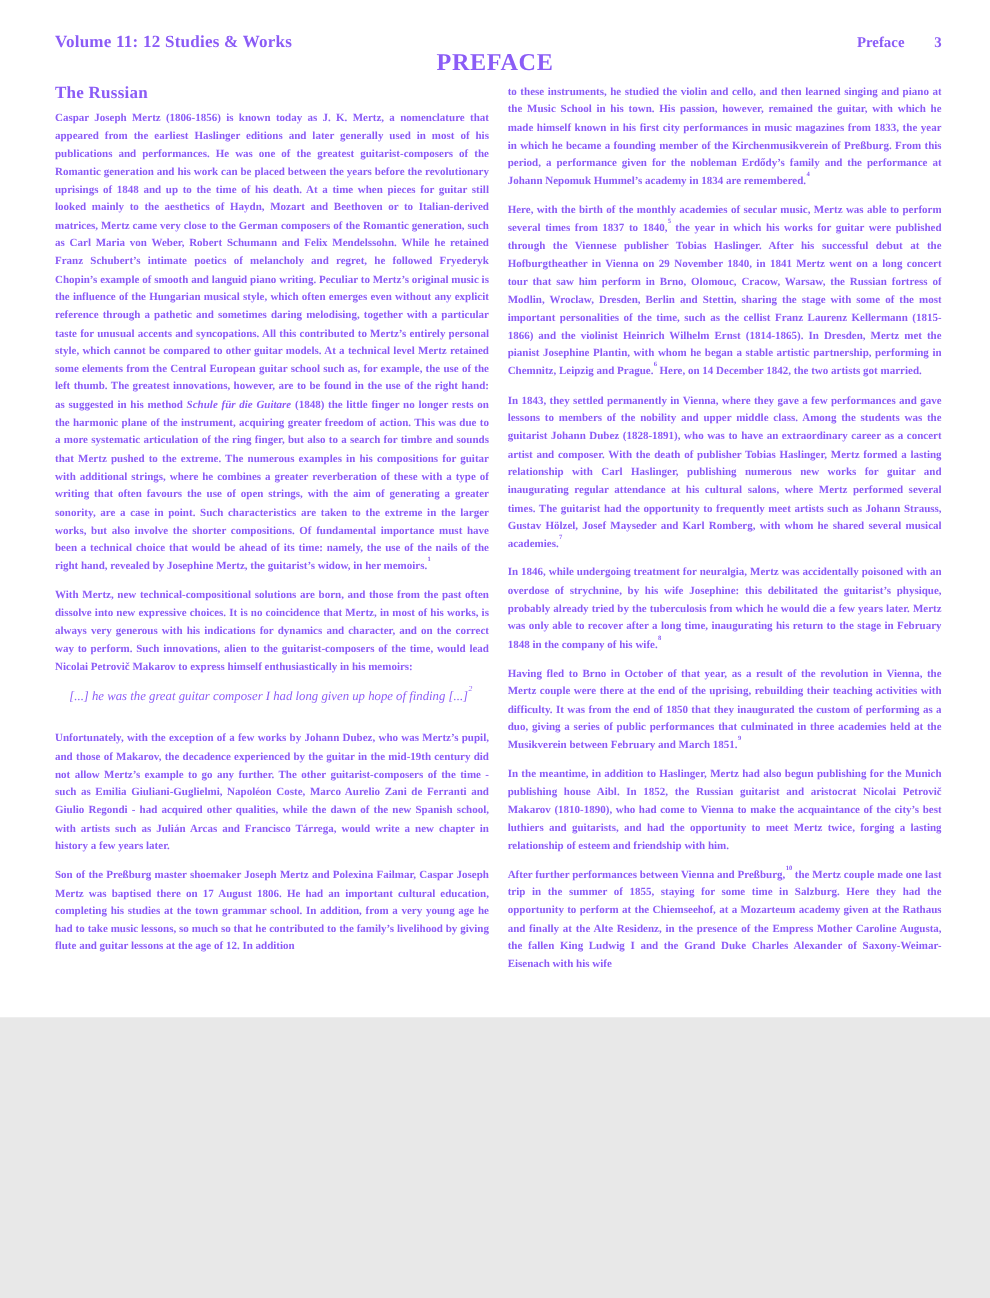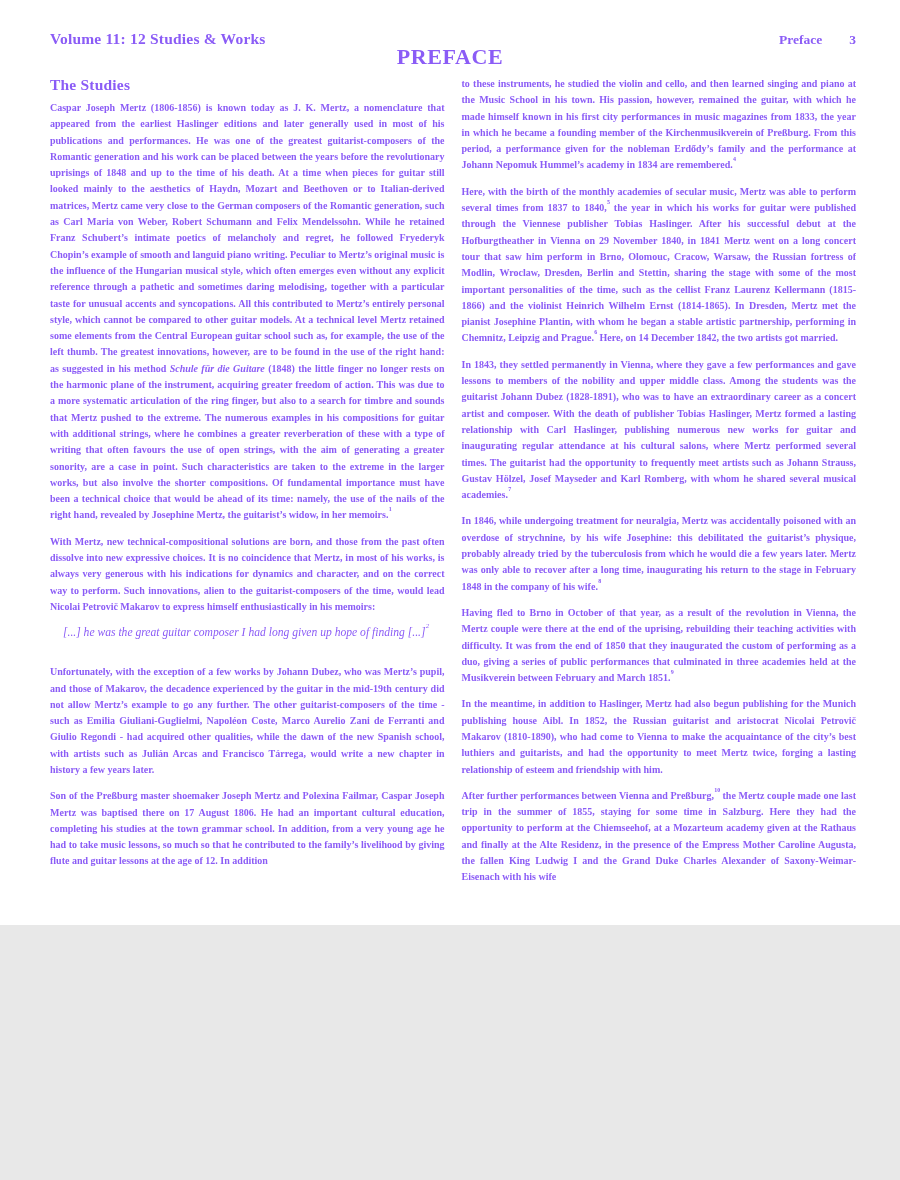--- a/index.html
+++ b/index.html
@@ -96,21 +96,21 @@
 
   <div class="running-header">
     <span class="rh-left">Volume 11: 12 Studies &amp; Works</span>
     <span class="rh-right"><span>Preface</span><span class="pagenum">3</span></span>
   </div>
 
   <h1 class="title">PREFACE</h1>
 
   <div class="cols">
     <div class="col">
-        <h2 class="heading">The Studies</h2>
+        <h2 class="heading">The Russian</h2>
         <p class="para">Caspar Joseph Mertz (1806-1856) is known today as J. K. Mertz, a nomenclature that appeared from the earliest Haslinger editions and later generally used in most of his publications and performances. He was one of the greatest guitarist-composers of the Romantic generation and his work can be placed between the years before the revolutionary uprisings of 1848 and up to the time of his death. At a time when pieces for guitar still looked mainly to the aesthetics of Haydn, Mozart and Beethoven or to Italian-derived matrices, Mertz came very close to the German composers of the Romantic generation, such as Carl Maria von Weber, Robert Schumann and Felix Mendelssohn. While he retained Franz Schubert’s intimate poetics of melancholy and regret, he followed Fryederyk Chopin’s example of smooth and languid piano writing. Peculiar to Mertz’s original music is the influence of the Hungarian musical style, which often emerges even without any explicit reference through a pathetic and sometimes daring melodising, together with a particular taste for unusual accents and syncopations. All this contributed to Mertz’s entirely personal style, which cannot be compared to other guitar models. At a technical level Mertz retained some elements from the Central European guitar school such as, for example, the use of the left thumb. The greatest innovations, however, are to be found in the use of the right hand: as suggested in his method <em class="i">Schule für die Guitare</em> (1848) the little finger no longer rests on the harmonic plane of the instrument, acquiring greater freedom of action. This was due to a more systematic articulation of the ring finger, but also to a search for timbre and sounds that Mertz pushed to the extreme. The numerous examples in his compositions for guitar with additional strings, where he combines a greater reverberation of these with a type of writing that often favours the use of open strings, with the aim of generating a greater sonority, are a case in point. Such characteristics are taken to the extreme in the larger works, but also involve the shorter compositions. Of fundamental importance must have been a technical choice that would be ahead of its time: namely, the use of the nails of the right hand, revealed by Josephine Mertz, the guitarist’s widow, in her memoirs.<sup class="sup">1</sup></p>
         <p class="para">With Mertz, new technical-compositional solutions are born, and those from the past often dissolve into new expressive choices. It is no coincidence that Mertz, in most of his works, is always very generous with his indications for dynamics and character, and on the correct way to perform. Such innovations, alien to the guitarist-composers of the time, would lead Nicolai Petrovič Makarov to express himself enthusiastically in his memoirs:</p>
         <p class="quote">[...] he was the great guitar composer I had long given up hope of finding [...]<sup class="sup">2</sup></p>
         <p class="para">Unfortunately, with the exception of a few works by Johann Dubez, who was Mertz’s pupil, and those of Makarov, the decadence experienced by the guitar in the mid-19th century did not allow Mertz’s example to go any further. The other guitarist-composers of the time - such as Emilia Giuliani-Guglielmi, Napoléon Coste, Marco Aurelio Zani de Ferranti and Giulio Regondi - had acquired other qualities, while the dawn of the new Spanish school, with artists such as Julián Arcas and Francisco Tárrega, would write a new chapter in history a few years later.</p>
         <p class="para">Son of the Preßburg master shoemaker Joseph Mertz and Polexina Failmar, Caspar Joseph Mertz was baptised there on 17 August 1806. He had an important cultural education, completing his studies at the town grammar school. In addition, from a very young age he had to take music lessons, so much so that he contributed to the family’s livelihood by giving flute and guitar lessons at the age of 12. In addition</p>
       </div>
     <div class="col">
         <p class="para">to these instruments, he studied the violin and cello, and then learned singing and piano at the Music School in his town. His passion, however, remained the guitar, with which he made himself known in his first city performances in music magazines from 1833, the year in which he became a founding member of the Kirchenmusikverein of Preßburg. From this period, a performance given for the nobleman Erdődy’s family and the performance at Johann Nepomuk Hummel’s academy in 1834 are remembered.<sup class="sup">4</sup></p>
         <p class="para">Here, with the birth of the monthly academies of secular music, Mertz was able to perform several times from 1837 to 1840,<sup class="sup">5</sup> the year in which his works for guitar were published through the Viennese publisher Tobias Haslinger. After his successful debut at the Hofburgtheather in Vienna on 29 November 1840, in 1841 Mertz went on a long concert tour that saw him perform in Brno, Olomouc, Cracow, Warsaw, the Russian fortress of Modlin, Wroclaw, Dresden, Berlin and Stettin, sharing the stage with some of the most important personalities of the time, such as the cellist Franz Laurenz Kellermann (1815-1866) and the violinist Heinrich Wilhelm Ernst (1814-1865). In Dresden, Mertz met the pianist Josephine Plantin, with whom he began a stable artistic partnership, performing in Chemnitz, Leipzig and Prague.<sup class="sup">6</sup> Here, on 14 December 1842, the two artists got married.</p>
         <p class="para">In 1843, they settled permanently in Vienna, where they gave a few performances and gave lessons to members of the nobility and upper middle class. Among the students was the guitarist Johann Dubez (1828-1891), who was to have an extraordinary career as a concert artist and composer. With the death of publisher Tobias Haslinger, Mertz formed a lasting relationship with Carl Haslinger, publishing numerous new works for guitar and inaugurating regular attendance at his cultural salons, where Mertz performed several times. The guitarist had the opportunity to frequently meet artists such as Johann Strauss, Gustav Hölzel, Josef Mayseder and Karl Romberg, with whom he shared several musical academies.<sup class="sup">7</sup></p>

